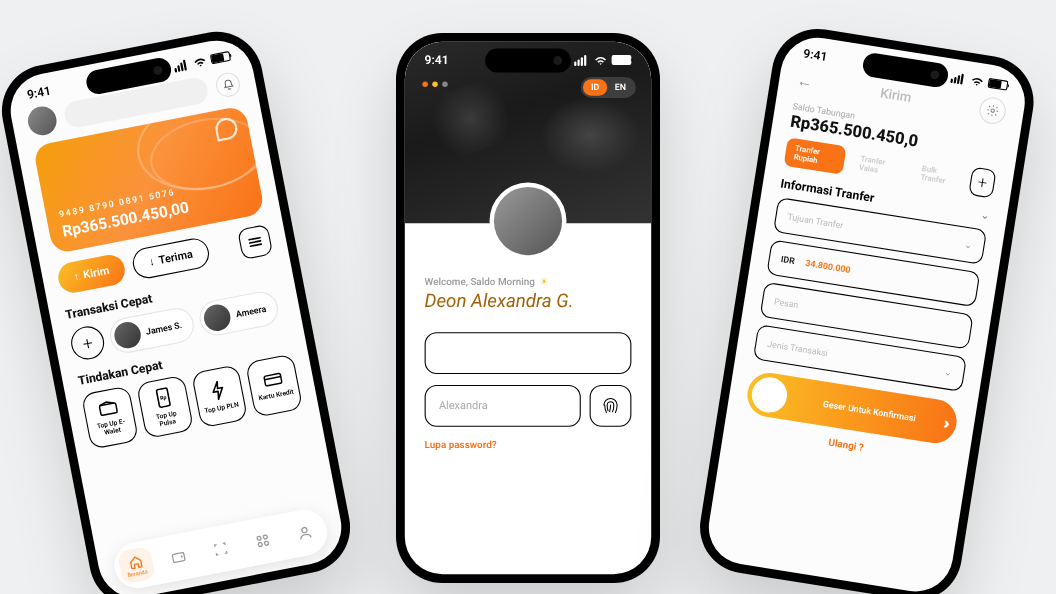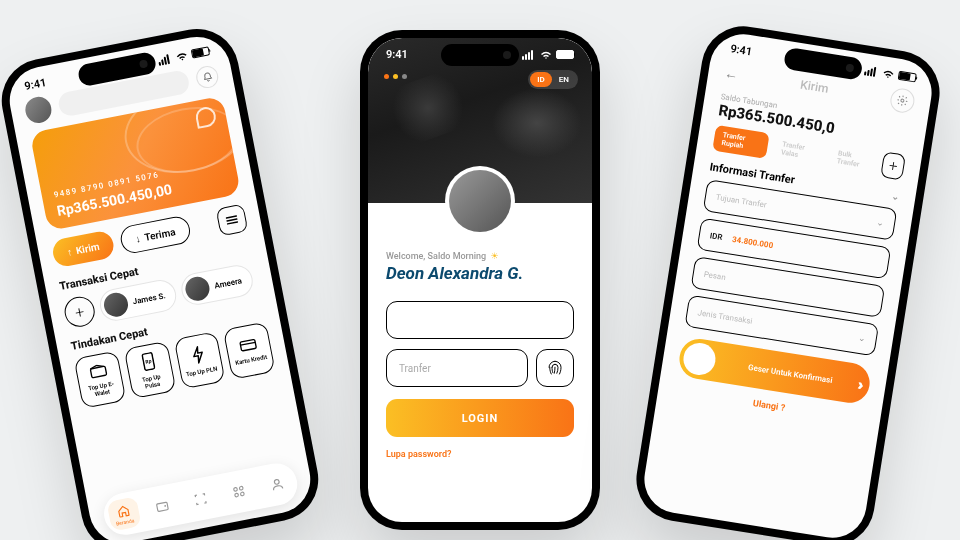--- a/index.html
+++ b/index.html
@@ -61,21 +61,21 @@
   .dots i{width:5px;height:5px;border-radius:50%}
   .dots i:nth-child(1){background:#f97316}.dots i:nth-child(2){background:#fbbf24}.dots i:nth-child(3){background:#888}
   .lang{position:absolute;top:32px;right:14px;display:flex;background:rgba(255,255,255,.15);border-radius:10px;padding:2px}
   .lang span{font-size:8px;padding:3px 7px;border-radius:8px;color:#fff;font-weight:600}
   .lang .on{background:#f97316}
   .avatar-lg{position:absolute;left:50%;top:128px;transform:translateX(-50%);width:70px;height:70px;border-radius:50%;background:#fff;padding:4px;z-index:5}
   .avatar-lg i{display:block;width:100%;height:100%;border-radius:50%;background:linear-gradient(135deg,#999 0%,#555 100%)}
   .login-body{padding:48px 18px 0}
   .greet{font-size:9px;color:#999;font-weight:500}
   .greet .sun{color:#fbbf24;margin-left:2px}
-  .uname{font-size:17px;font-weight:700;font-style:italic;color:#0c4a6e;margin-top:2px}
+  .uname{font-size:17px;font-weight:400;font-style:italic;color:#a16207;margin-top:2px}
   .field{height:38px;border:1.5px solid #000;border-radius:11px;margin-top:14px;display:flex;align-items:center;padding:0 12px;font-size:10px;color:#aaa}
   .pw-row{display:flex;gap:8px;margin-top:10px}
   .pw-row .field{flex:1;margin-top:0}
   .finger{width:38px;height:38px;border:1.5px solid #000;border-radius:11px;display:flex;align-items:center;justify-content:center;font-size:16px}
   .login-btn{height:38px;border-radius:11px;background:linear-gradient(90deg,#fbbf24 0%,#f97316 100%);color:#fff;font-size:11px;font-weight:700;letter-spacing:1px;display:flex;align-items:center;justify-content:center;margin-top:12px}
   .forgot{text-align:left;font-size:9px;color:#f97316;font-weight:600;margin-top:12px}
 
   
   #p3{left:668px;top:36px;transform:rotate(9deg)}
   #p3 .screen{background:#fcfcfc}
@@ -268,30 +268,27 @@
         <i></i>
       </div>
     <div class="login-body">
       <div class="greet">
         <span>Welcome, Saldo Morning</span><span class="sun"> ☀</span>
       </div>
       <div class="uname">Deon Alexandra G.</div>
       <div class="field" style="margin-top:18px;color:#ddd"></div>
       <div class="pw-row">
         <div class="field">
-          <span>Tranfer</span>
+          <span>Alexandra</span>
         </div>
         <div class="finger">
           <svg width="18" height="18" viewBox="0 0 24 24">
               <path d="M12 3a8 8 0 018 8c0 4-1 7-2 9M4 11a8 8 0 018-8M7 20c-1-2-2-5-2-9M12 7a4 4 0 014 4c0 3-.5 6-1.5 8M8 11a4 4 0 014-4M12 11c0 3-.3 5-1 8M9 18c-.6-2-1-4-1-7" fill="none" stroke="#000" stroke-width="1.3" stroke-linecap="round"></path>
             </svg>
         </div>
-      </div>
-      <div class="login-btn">
-        <span>LOGIN</span>
       </div>
       <div class="forgot">Lupa password?</div>
     </div>
   </div>
 </div>
 
 <div class="phone" id="p3">
   <div class="screen">
     <div class="notch"></div>
     <div class="status">

